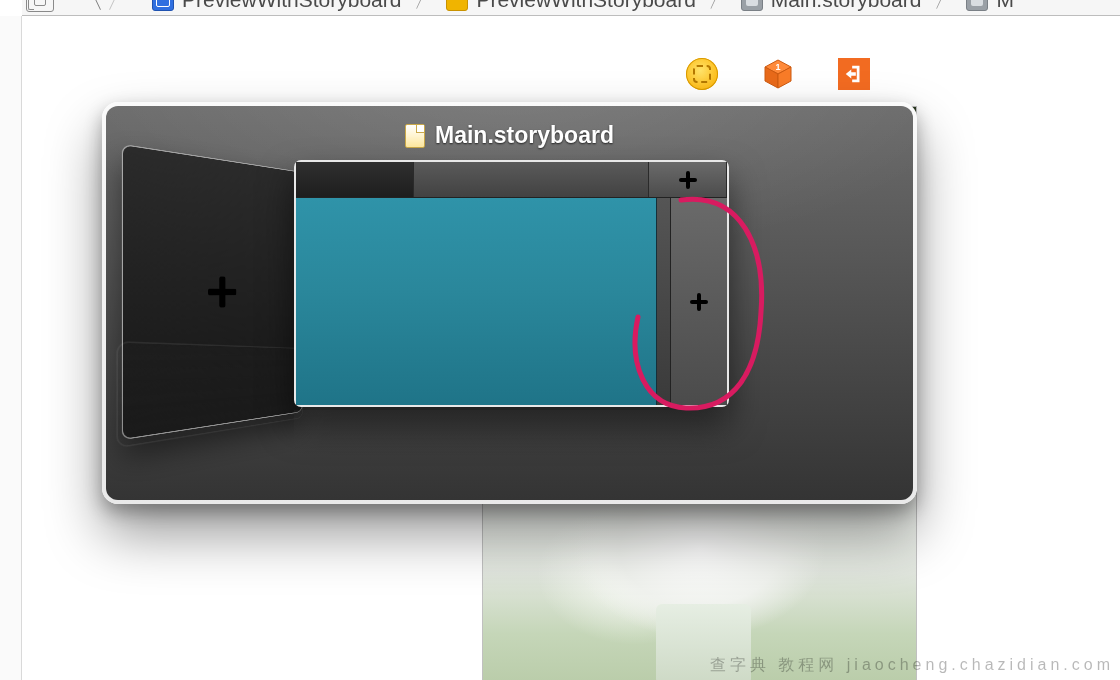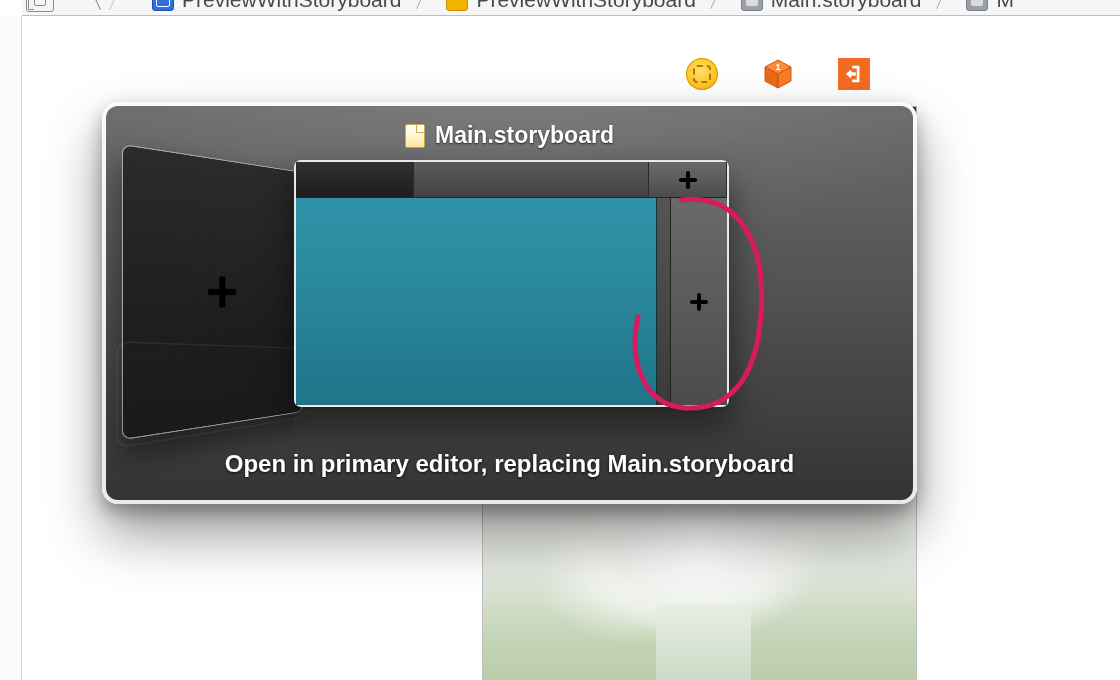--- a/index.html
+++ b/index.html
@@ -231,17 +231,17 @@
         </div>
       </div>
       <div class="editor-refl"></div>
 
       <div class="anno" style="left:520px; top:86px;">
         <svg width="150" height="230">
           <path d="M55 8 C115 0 140 55 135 120 C132 180 108 218 60 216 C18 214 2 170 12 125" fill="none" stroke="#d81b60" stroke-width="5" stroke-linecap="round"></path>
         </svg>
       </div>
 
-      <div class="hud-hint">Open in primary editor, replacing Main.storyboard</div>
-    </div>
-  </div>
-
+    </div>
+  </div>
+
+  <div class="watermark">查字典 教程网 jiaocheng.chazidian.com</div>
 </div>
 
 </body></html>

